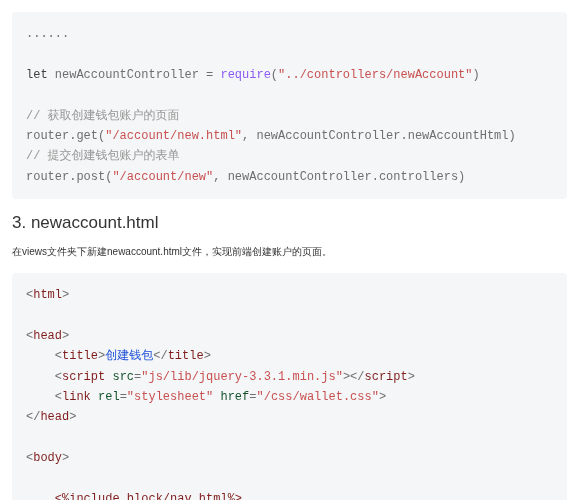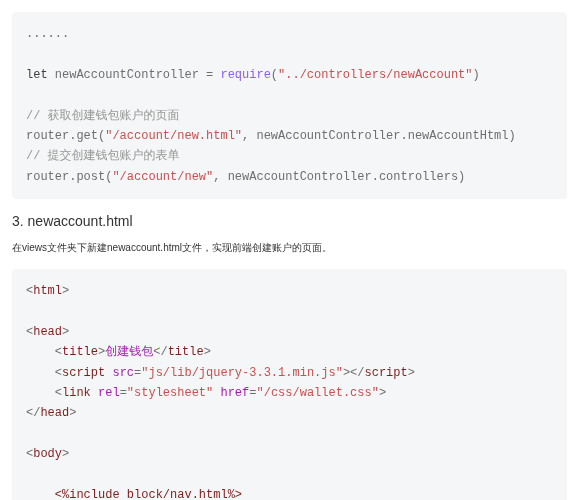--- a/index.html
+++ b/index.html
@@ -17,39 +17,39 @@
   padding: 12px 14px;
   font-family: "SFMono-Regular", Consolas, "Liberation Mono", Menlo, monospace;
   font-size: 12px;
   line-height: 1.7;
   color: #6e6e6e;
   white-space: pre;
   overflow-x: auto;
   margin-bottom: 14px;
 }
 .section-title {
-  font-size: 14px;
+  font-size: 17px;
   color: #333;
   margin: 14px 0 12px 0;
   font-weight: 400;
 }
 .section-desc {
   font-size: 10px;
   color: #333;
   margin-bottom: 14px;
 }
 
 .kw { color: #404040; }           
 .fn { color: #8b5cf6; }           
 .str { color: #c85050; }          
 .cmt { color: #979797; font-style: normal; } 
 .tag { color: #7f1d1d; }          
-.attr { color: #a21caf; }         
+.attr { color: #14532d; }         
 .val { color: #c85050; }          
-.txt { color: #a21caf; }
+.txt { color: #1d4ed8; }
 .plain { color: #6e6e6e; }
 .eq { color: #6e6e6e; }
 </style>
 </head>
 <body>
 
 <div class="code-block"><span class="plain">......</span>
 
 <span class="kw">let</span><span class="plain"> newAccountController = </span><span class="fn">require</span><span class="plain">(</span><span class="str">"../controllers/newAccount"</span><span class="plain">)</span>
 

